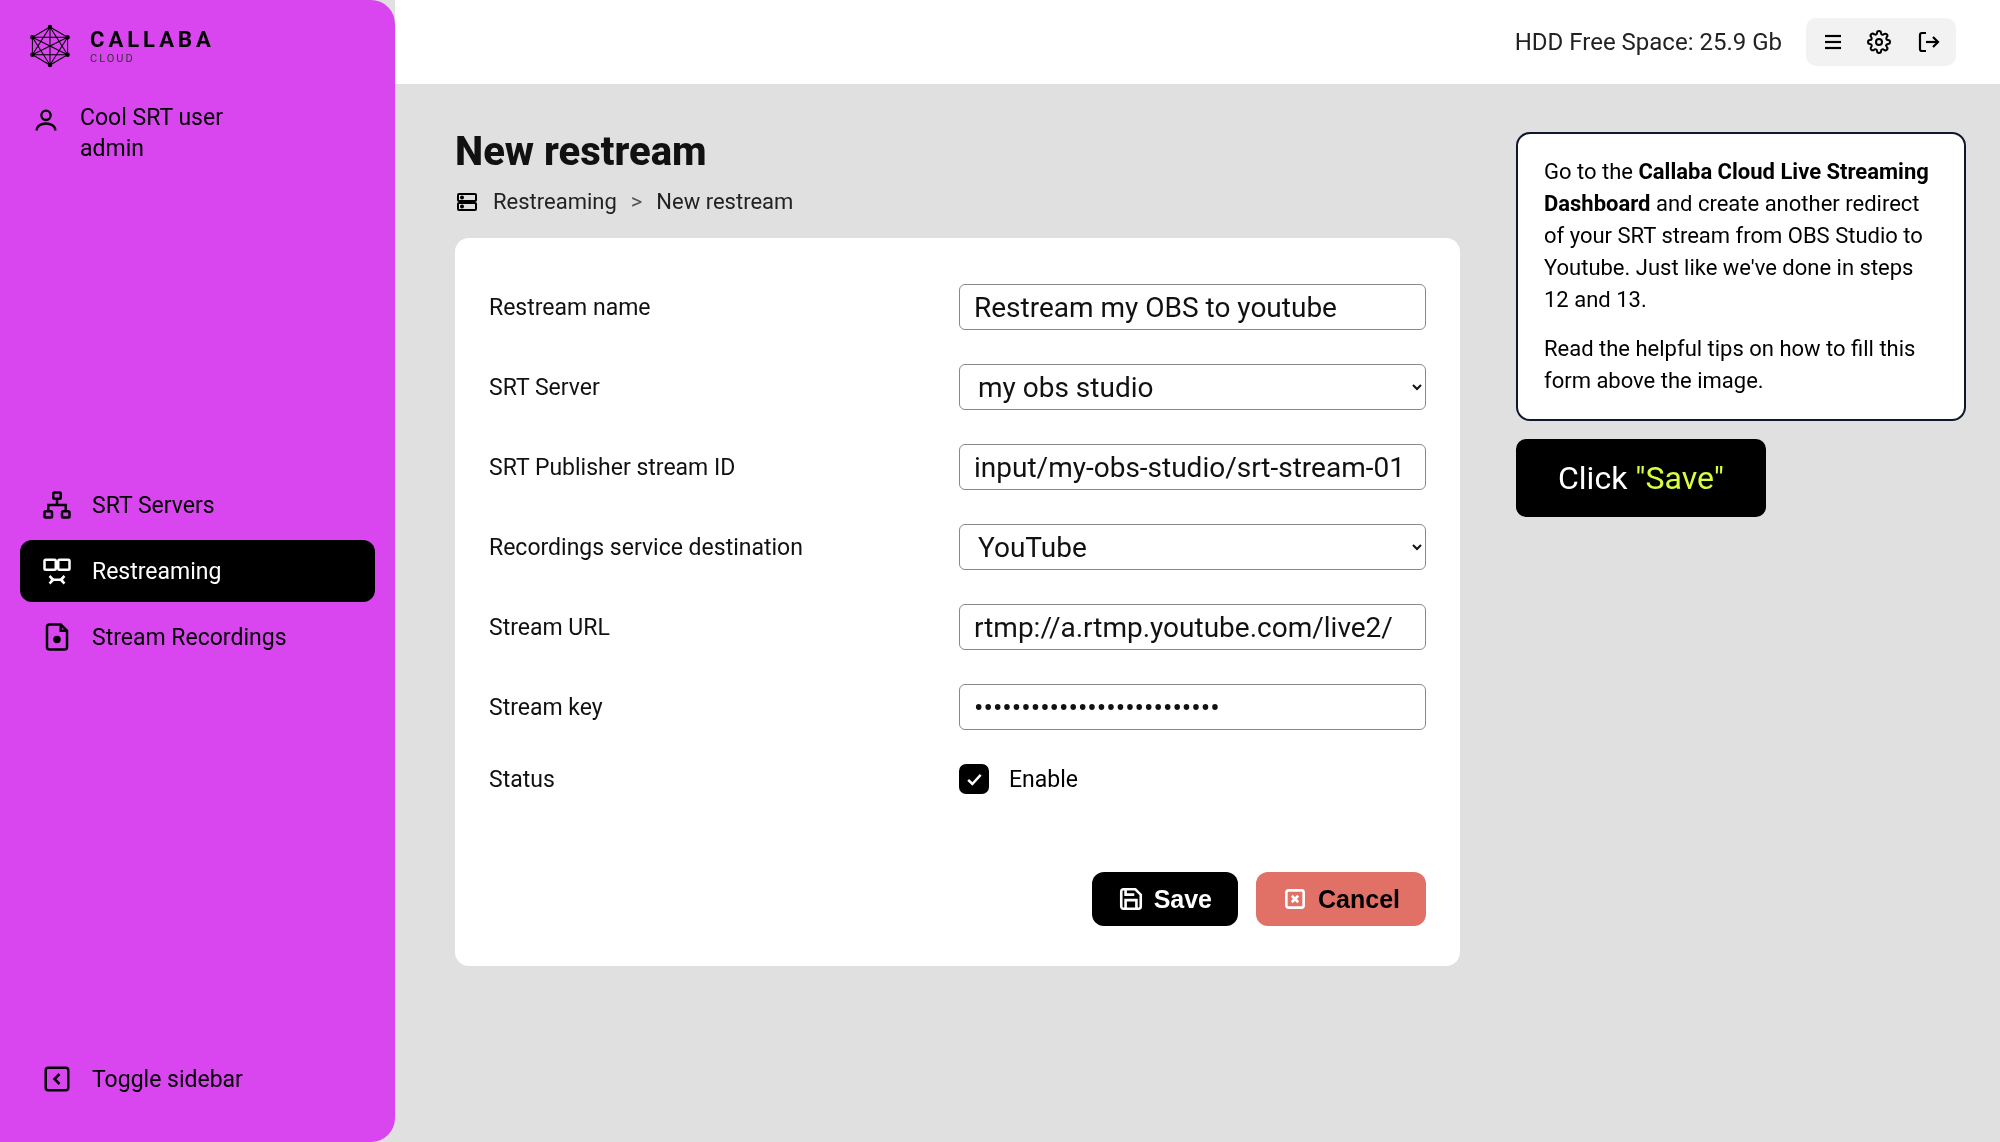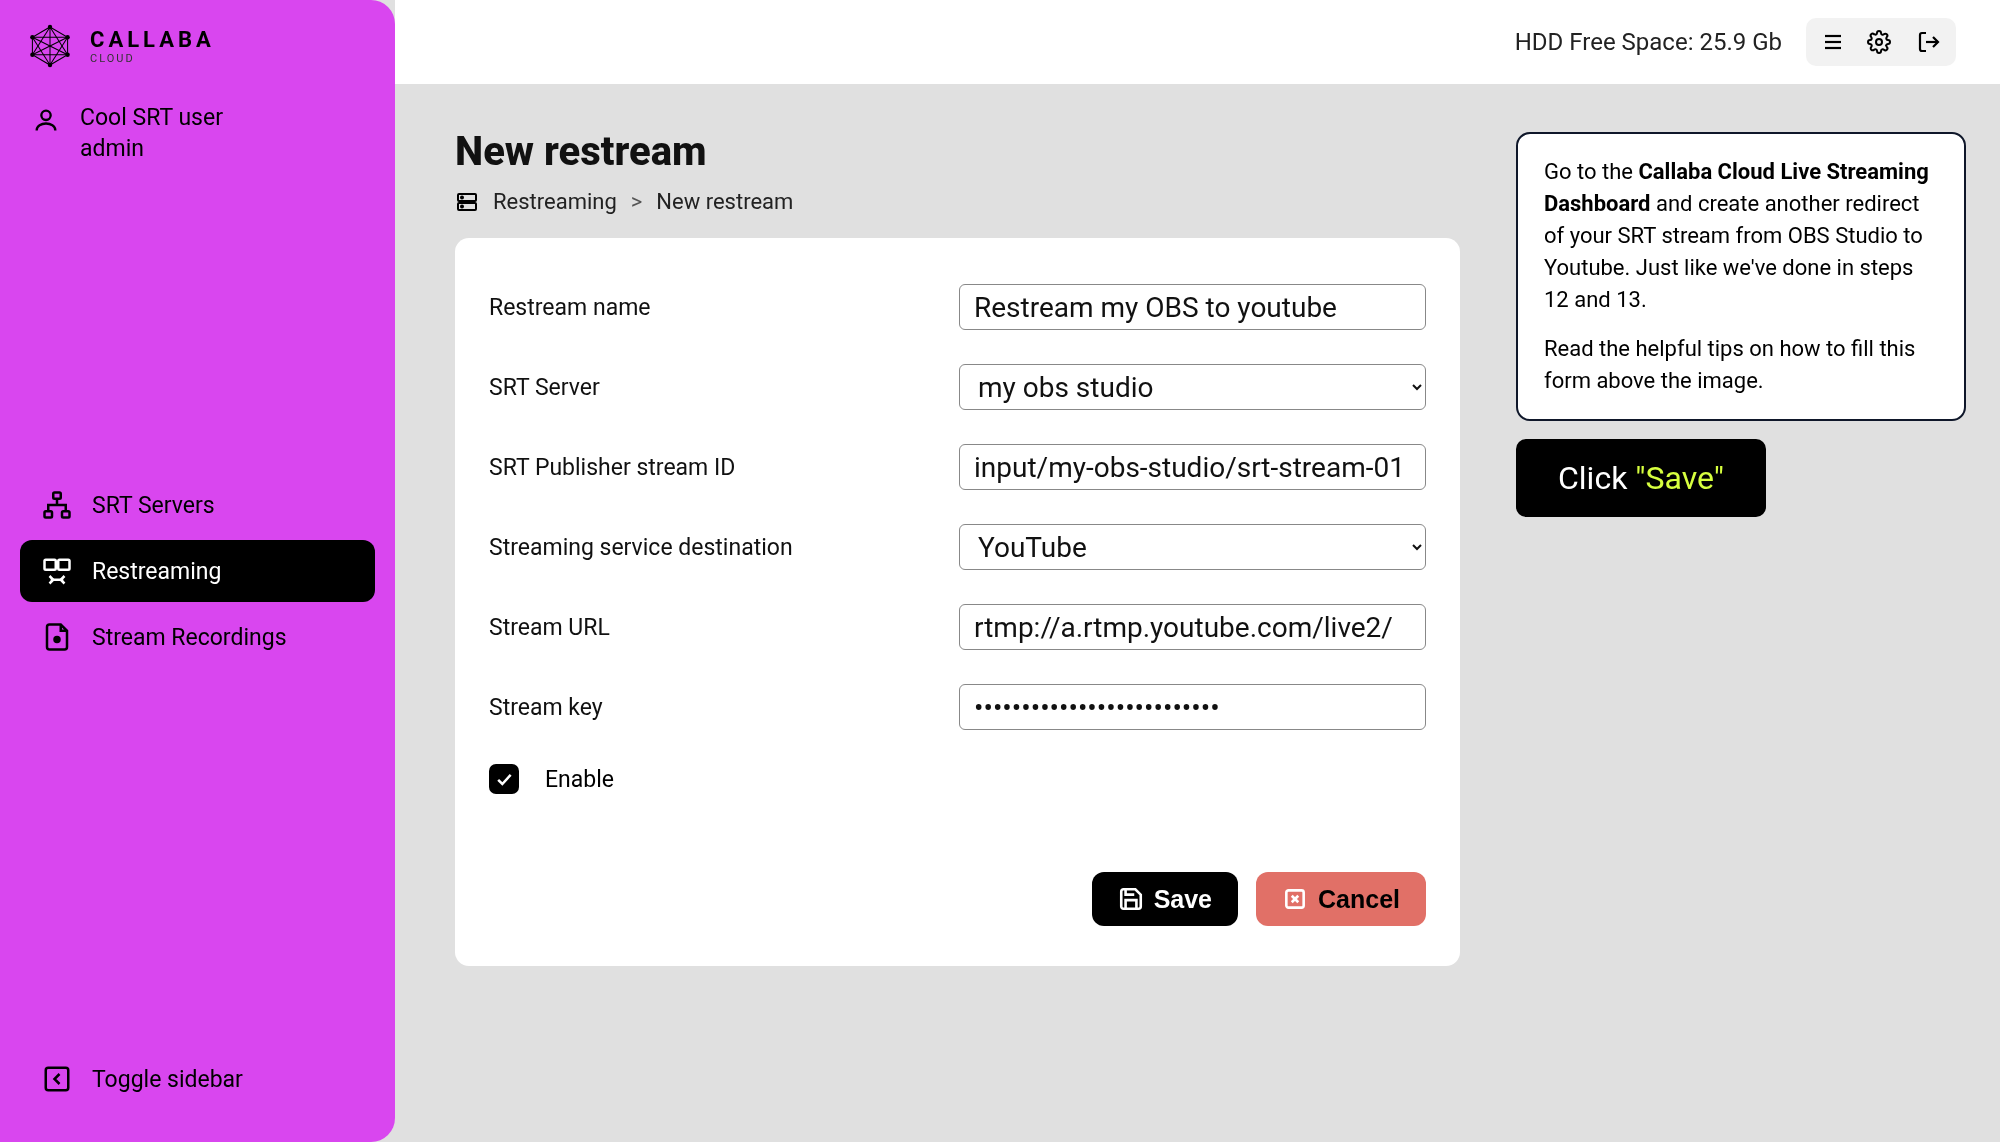--- a/index.html
+++ b/index.html
@@ -107,21 +107,21 @@
   height:46px;
   border:1px solid #888;
   border-radius:6px;
   padding:0 14px;
   font-size:28px;
   font-family:inherit;
   background:#fff;
   color:#111;
 }
 .form-control select { appearance:auto;}
-.checkbox-wrap { display:flex; align-items:center; gap:26px;text-align:center;}
+.checkbox-wrap { display:flex; align-items:center; gap:20px;text-align:center;}
 .checkbox {
   width:30px; height:30px; border-radius:7px; background:#000;
   display:flex; align-items:center; justify-content:center;
   cursor:pointer;
 }
 .checkbox svg { width:20px; height:20px; stroke:#fff; stroke-width:3; fill:none;}
 .checkbox-label { font-size:23px;}
 
 .form-actions {
   display:flex; justify-content:flex-end; gap:18px;
@@ -307,36 +307,37 @@
         <select>
           <option>my obs studio</option>
         </select>
       </div>
     </div>
     <div class="form-row">
       <div class="form-label">SRT Publisher stream ID</div>
       <div class="form-control"><input type="text" value="input/my-obs-studio/srt-stream-01" style=""></div>
     </div>
     <div class="form-row">
-      <div class="form-label">Streaming service destination</div>
+      <div class="form-label">Recordings service destination</div>
       <div class="form-control">
         <select>
           <option>YouTube</option>
         </select>
       </div>
     </div>
     <div class="form-row">
       <div class="form-label">Stream URL</div>
       <div class="form-control"><input type="text" value="rtmp://a.rtmp.youtube.com/live2/" style=""></div>
     </div>
     <div class="form-row">
       <div class="form-label">Stream key</div>
       <div class="form-control"><input type="text" value="••••••••••••••••••••••••••" style=""></div>
     </div>
     <div class="form-row">
+      <div class="form-label">Status</div>
       <div class="form-control">
         <div class="checkbox-wrap">
           <div class="checkbox">
             <svg viewBox="0 0 24 24">
                 <polyline points="5 13 10 18 20 7"></polyline>
               </svg>
           </div>
           <span class="checkbox-label">Enable</span>
         </div>
       </div>

